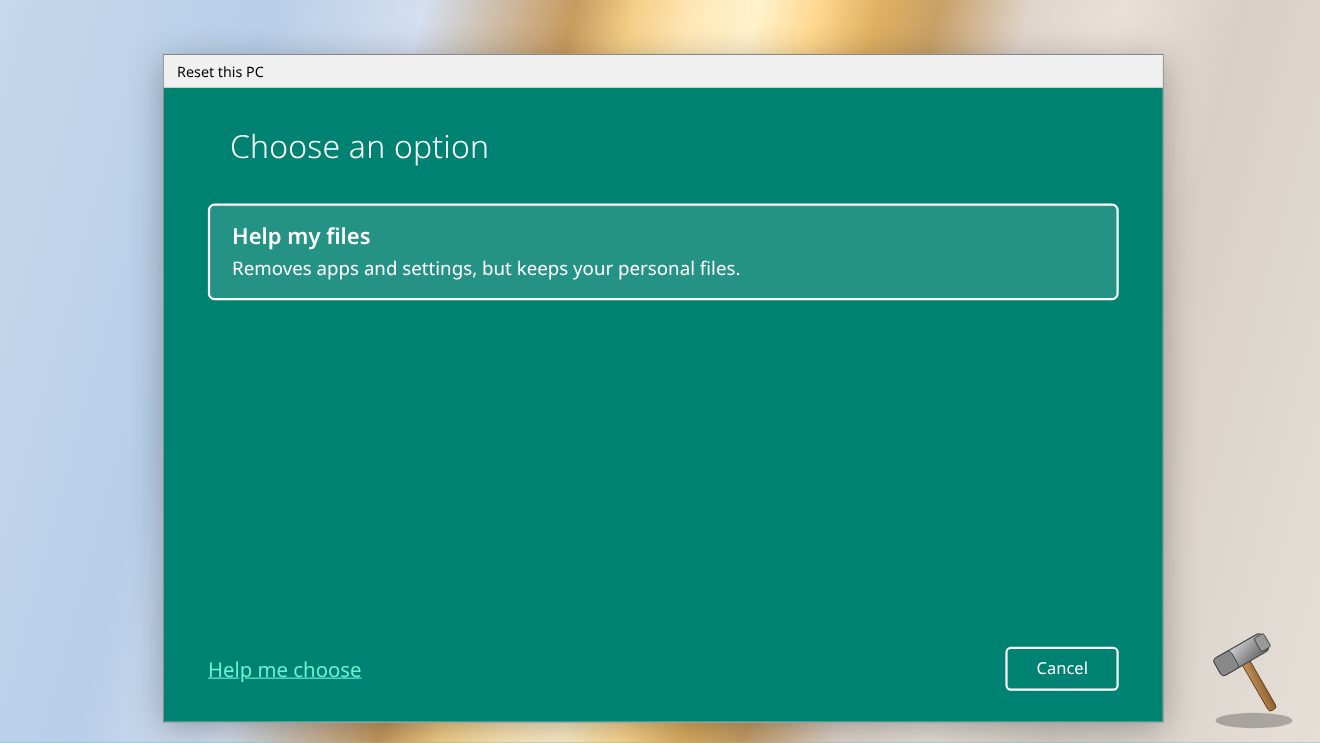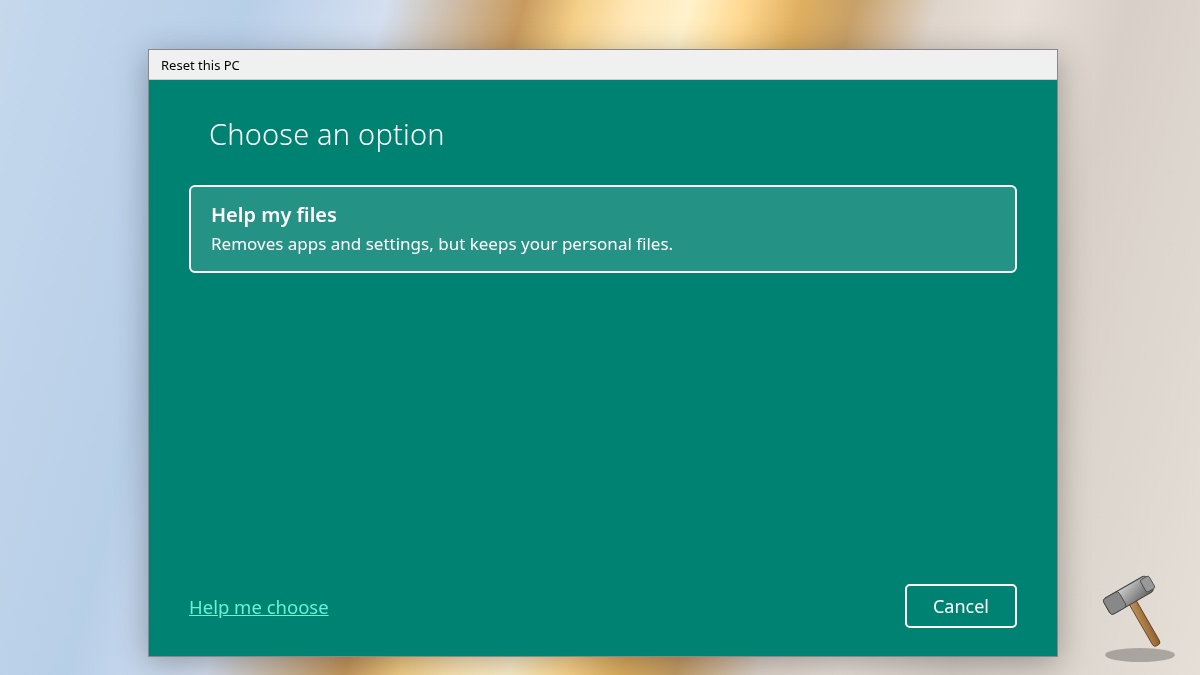--- a/index.html
+++ b/index.html
@@ -100,21 +100,21 @@
       color: #6cf0d6;
       font-size: 18.5px;
       text-decoration: underline;
       cursor: pointer;
     }
     .cancel-btn {
       border: 2px solid #fff;
       border-radius: 5px;
       background: transparent;
       color: #fff;
-      font-size: 18px;
+      font-size: 15px;
       padding: 8px 26px;
       cursor: pointer;
       font-family: inherit;
     }
     .hammer-icon {
       position: absolute;
       right: 10px;
       bottom: 10px;
       width: 100px;
       height: 100px;

